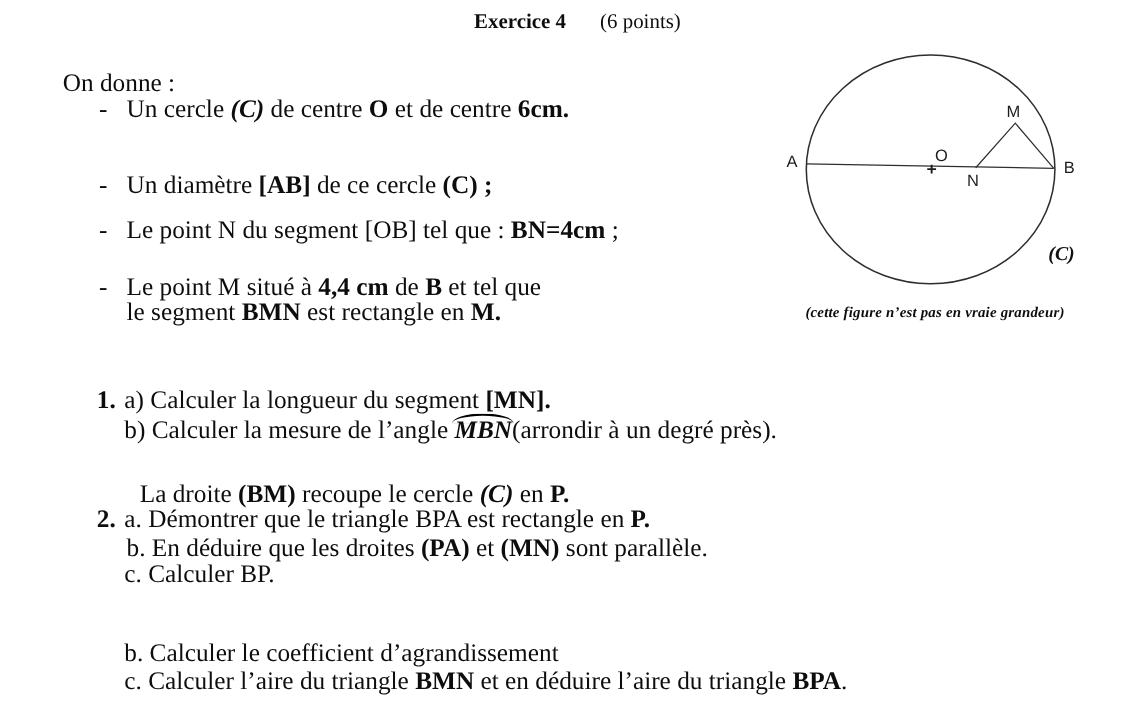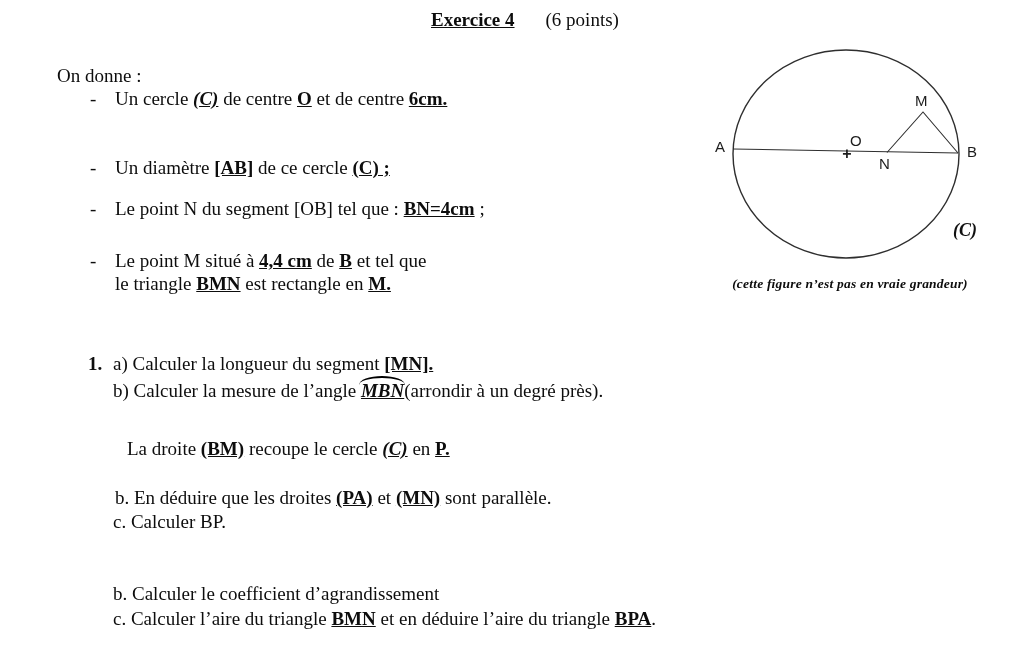--- a/index.html
+++ b/index.html
@@ -1,19 +1,19 @@
 <!DOCTYPE html>
 <html><head>
 <meta charset="utf-8">
 <style>
   html,body{margin:0;padding:0;background:#ffffff;}
   .page{position:relative;width:1024px;height:654px;background:#ffffff;overflow:hidden;
         font-family:"Liberation Serif",serif;color:#0d0d0d;}
-  .row{position:absolute;white-space:nowrap;font-size:19px;line-height:23px;}
-  .b{font-weight:bold;text-decoration:underline;}
+  .row{position:absolute;white-space:nowrap;font-size:23px;line-height:23px;}
+  .b{font-weight:bold;}
   .i{font-style:italic;}
   .title-row{position:absolute;left:431px;top:9px;font-size:19px;}
   .title-points{margin-left:31px;}
   .num{display:inline-block;width:25px;font-weight:bold;}
   .dash{display:inline-block;width:25px;}
   .hat{position:relative;display:inline-block;}
   .hat::before{content:"";position:absolute;left:-2px;right:-1px;top:-3px;height:7px;
                border-top:2.2px solid #000;border-radius:50% 50% 0 0 / 100% 100% 0 0;}
   .figure-svg{position:absolute;left:700px;top:40px;}
   .figure-svg ellipse,.figure-svg line,.figure-svg polyline{fill:none;stroke:#2e2e2e;}
@@ -39,34 +39,37 @@
   <div class="row" style="left:90px;top:87px">
     <span class="dash">-</span><span><span>Un cercle </span><span class="b i">(C)</span><span> de centre </span><span class="b">O</span><span> et de centre </span><span class="b">6cm.</span></span>
   </div>
   <div class="row" style="left:90px;top:156px">
     <span class="dash">-</span><span><span>Un diamètre </span><span class="b">[AB]</span><span> de ce cercle </span><span class="b">(C) ;</span></span>
   </div>
   <div class="row" style="left:90px;top:197px">
     <span class="dash">-</span><span><span>Le point N du segment [OB] tel que : </span><span class="b">BN=4cm</span><span> ;</span></span>
   </div>
   <div class="row" style="left:90px;top:249px">
-    <span class="dash">-</span><span style="display:inline-block;vertical-align:top"><span>Le point M situé à </span><span class="b">4,4 cm</span><span> de </span><span class="b">B</span><span> et tel que</span><br><span>le triangle  </span><span class="b">BMN</span><span> est rectangle en </span><span class="b">M.</span></span>
+    <span class="dash">-</span><span style="display:inline-block;vertical-align:top"><span>Le point M situé à </span><span class="b">4,4 cm</span><span> de </span><span class="b">B</span><span> et tel que</span><br><span>le segment  </span><span class="b">BMN</span><span> est rectangle en </span><span class="b">M.</span></span>
   </div>
 
   <div class="row" style="left:88px;top:352px">
     <span class="num">1.</span><span><span>a) Calculer la longueur du segment </span><span class="b">[MN].</span></span>
   </div>
   <div class="row" style="left:113px;top:379px">
     <span><span>b) Calculer la mesure de l’angle </span><span class="b i hat">MBN</span><span>(arrondir à un degré près).</span></span>
   </div>
 
   <div class="row" style="left:127px;top:437px">
     <span><span>La droite </span><span class="b">(BM)</span><span> recoupe le cercle </span><span class="b i">(C)</span><span> en </span><span class="b">P.</span></span>
   </div>
 
+  <div class="row" style="left:88px;top:460px">
+    <span class="num">2.</span><span><span>a. Démontrer que le triangle BPA est rectangle en </span><span class="b">P.</span></span>
+  </div>
   <div class="row" style="left:115px;top:486px">
     <span><span>b. En déduire que les droites </span><span class="b">(PA)</span><span> et </span><span class="b">(MN)</span><span> sont parallèle.</span></span>
   </div>
   <div class="row" style="left:113px;top:510px">
     <span><span>c.  Calculer BP.</span></span>
   </div>
 
   <div class="row" style="left:113px;top:582px">
     <span><span>b. Calculer le coefficient d’agrandissement</span></span>
   </div>

